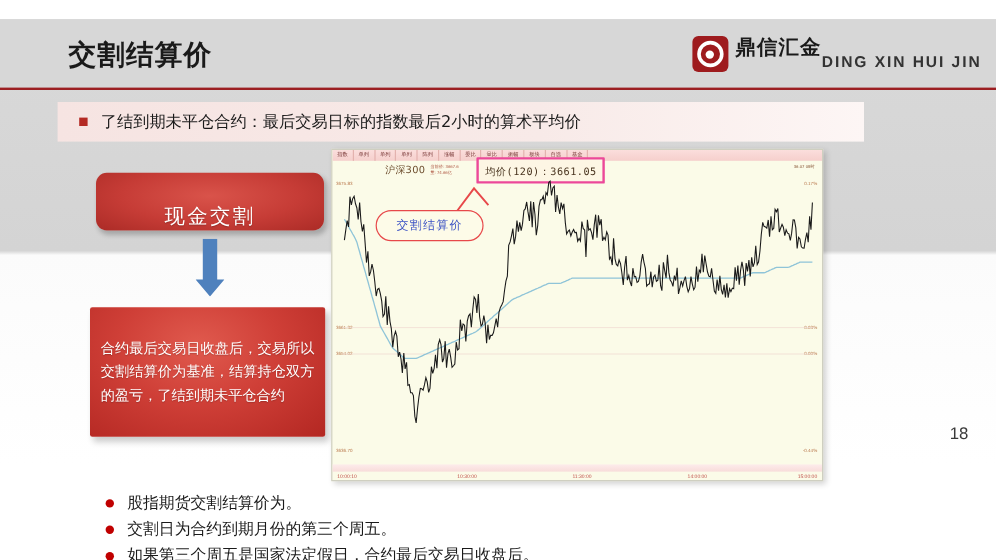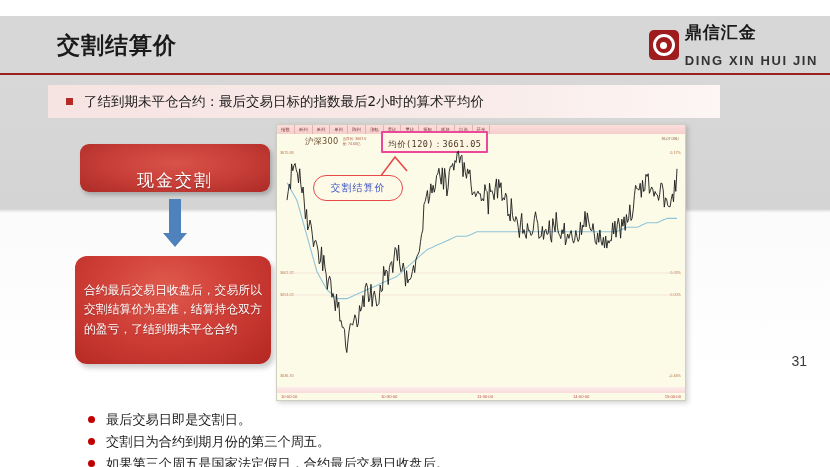--- a/index.html
+++ b/index.html
@@ -35,21 +35,21 @@
     width:30px;height:30px;border-radius:5px;background:#9e1b1e;
     display:flex;align-items:center;justify-content:center;
     position:relative;
   }
   .logo-mark .inner{
     width:22px;height:22px;border-radius:50%;
     border:3px solid #ffffff;box-sizing:border-box;
     display:flex;align-items:center;justify-content:center;
   }
   .logo-mark .dot{width:7px;height:7px;border-radius:50%;background:#ffffff;}
-  .logo-text{display:flex;flex-direction:column;line-height:1;}
+  .logo-text{display:flex;line-height:1;text-align:center;}
   .logo-cn{font-size:17px;font-weight:bold;color:#1a1a1a;letter-spacing:1px;
     font-family:"DejaVu Sans","Liberation Sans",sans-serif;}
   .logo-en{font-size:13px;font-weight:bold;color:#333;letter-spacing:1.6px;margin-top:13px;}
   
   .banner{
     position:absolute;left:48px;top:69px;width:672px;height:33px;
     background:linear-gradient(90deg,#f6e4e2 0%,#f8eae8 60%,#fdf6f5 100%);
     display:flex;align-items:center;
   }
   .banner .sq{width:7px;height:7px;background:#b42a24;margin-left:18px;margin-right:11px;}
@@ -63,21 +63,21 @@
     display:flex;align-items:flex-end;justify-content:center;
   }
   .pill span{color:#fff;font-size:17px;letter-spacing:2px;
     font-family:"DejaVu Sans","Liberation Sans",sans-serif;
     text-shadow:0 1px 1px rgba(0,0,0,.25);}
   
   .arrow{position:absolute;left:163px;top:183px;width:24px;height:48px;}
   
   .card{
     position:absolute;left:75px;top:240px;width:196px;height:108px;
-    border-radius:12px;
+    border-radius:2px;
     background:radial-gradient(ellipse at 46% 30%,#e05a4e 0%,#cf3f37 45%,#b32722 100%);
     box-shadow:3px 4px 5px rgba(0,0,0,.2);
     display:flex;align-items:center;justify-content:flex-end;
     padding:0 9px;box-sizing:border-box;
   }
   .card p{
     margin:0;color:#fff;font-size:11.8px;line-height:1.62;text-align:justify;
     font-family:"DejaVu Sans","Liberation Sans",sans-serif;
     text-shadow:0 1px 1px rgba(0,0,0,.22);
   }
@@ -97,21 +97,21 @@
   }
   .tabbar .tab{
     font-size:4.4px;color:#7a3a38;padding:0 4px;
     border-right:1px solid #e3b2ae;white-space:nowrap;line-height:9px;
     font-family:"DejaVu Sans","Liberation Sans",sans-serif;
   }
   .quote-row{
     position:absolute;left:0;top:9px;width:100%;height:15px;
     display:flex;align-items:center;
   }
-  .sym{margin-left:28px;font-size:8.2px;color:#6a4a2a;letter-spacing:.3px;
+  .sym{margin-left:44px;font-size:8.2px;color:#6a4a2a;letter-spacing:.3px;
     font-family:"DejaVu Sans","Liberation Sans",sans-serif;}
   .sym-stats{margin-left:4px;font-size:3.6px;color:#b05a46;line-height:1.25;}
   .avg-box{
     margin-left:15px;border:2px solid #ec4899;background:#fdf6e4;
     padding:0px 5px;border-radius:1px;
   }
   .avg-box span{font-size:8.5px;color:#4a3520;letter-spacing:.4px;
     font-family:"DejaVu Sans Mono","Liberation Mono",monospace;}
   .right-stat{position:absolute;right:6px;top:12px;font-size:3.6px;color:#8a5a3a;}
   
@@ -238,26 +238,26 @@
     <div class="axB" style="left:4px;">10:00:10</div>
     <div class="axB" style="left:104px;">10:30:00</div>
     <div class="axB" style="left:200px;">11:30:00</div>
     <div class="axB" style="left:296px;">14:00:00</div>
     <div class="axB" style="right:4px;">15:00:00</div>
   </div>
 
   <div class="bullets">
     <div class="bl">
       <div class="dot"></div>
-      <div class="t">最后交易日即是交割日。</div>
+      <div class="t">股指期货交割结算价为。</div>
     </div>
     <div class="bl">
       <div class="dot"></div>
       <div class="t">交割日为合约到期月份的第三个周五。</div>
     </div>
     <div class="bl">
       <div class="dot"></div>
       <div class="t">如果第三个周五是国家法定假日，合约最后交易日收盘后。</div>
     </div>
   </div>
 
-  <div class="pageno">31</div>
+  <div class="pageno">18</div>
 </div>
 
 </body></html>

